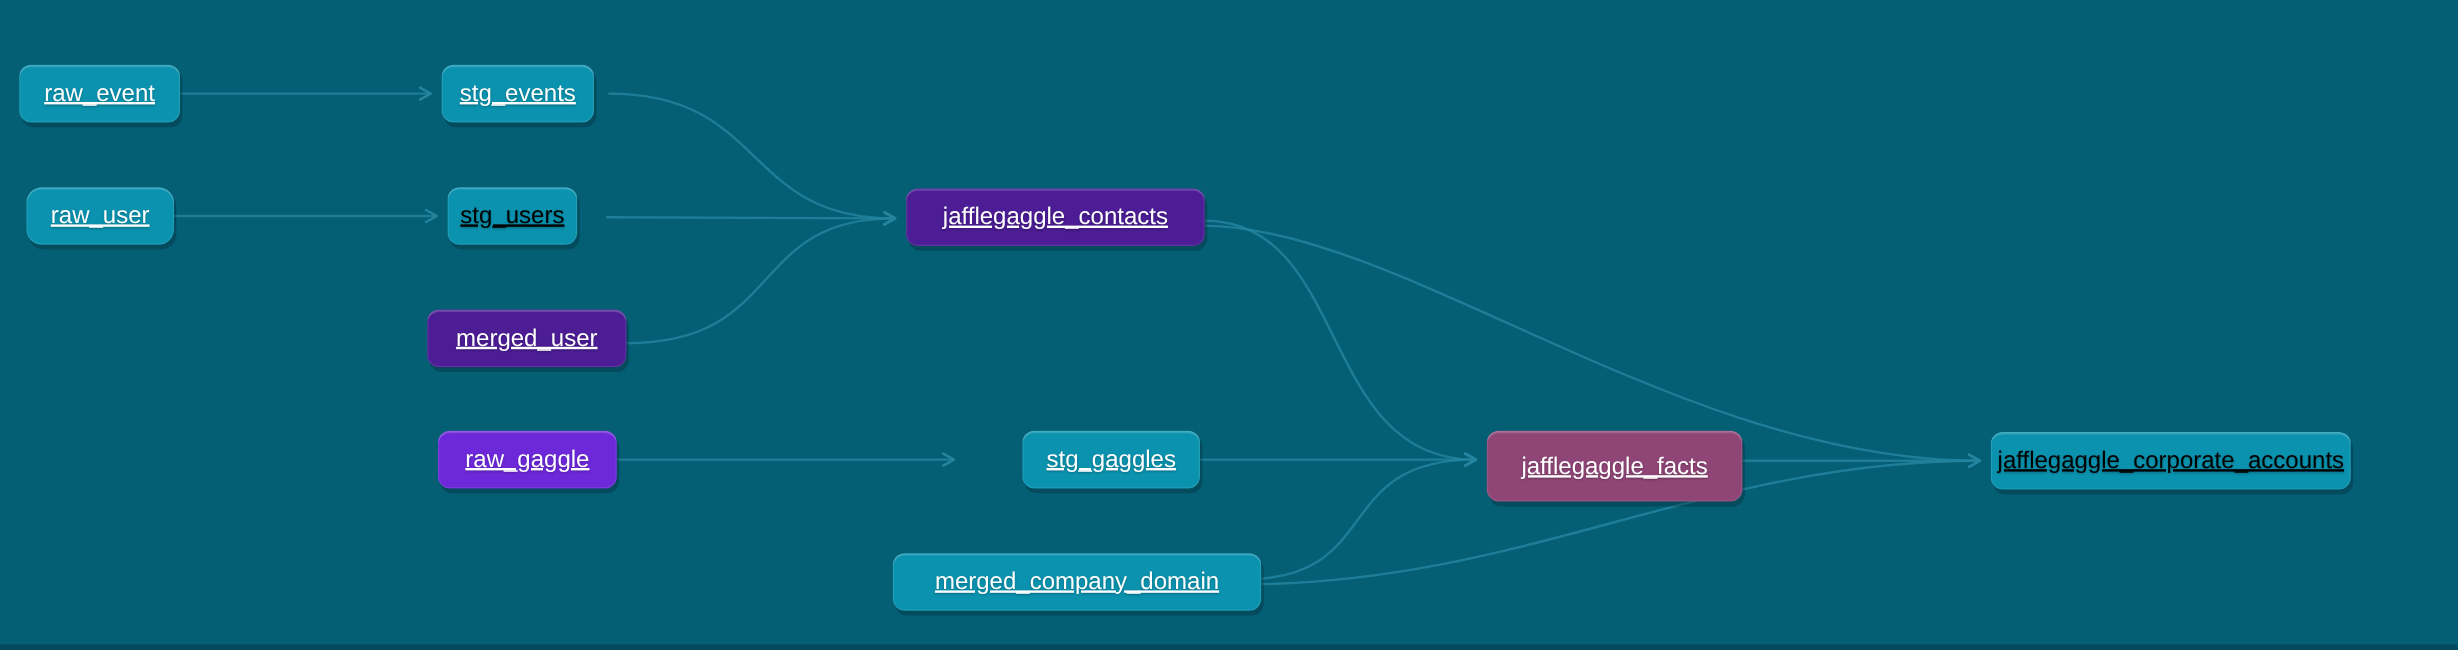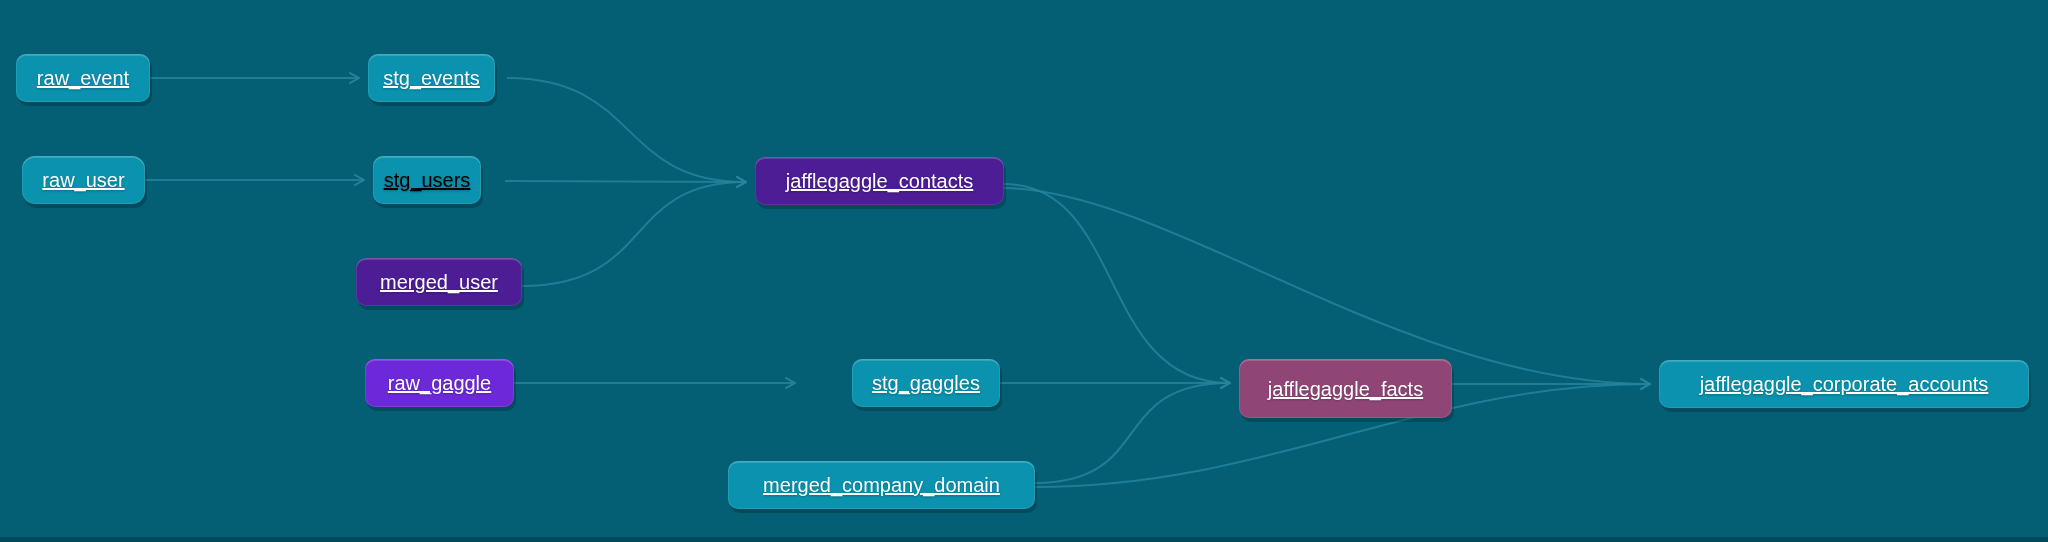--- a/index.html
+++ b/index.html
@@ -99,21 +99,21 @@
       </div>
       <div class="node" style="left: 365px; top: 359px; width: 149px; height: 48px; background: #6d28d9; color: rgb(255, 255, 255);">
         <span class="node-label">raw_gaggle</span>
       </div>
       <div class="node" style="left: 804px; top: 359px; width: 148px; height: 48px; background: rgb(10, 146, 174); color: rgb(255, 255, 255); margin-left: 48px;">
         <span class="node-label">stg_gaggles</span>
       </div>
       <div class="node" style="left: 1239px; top: 359px; width: 213px; height: 59px; background: rgb(143, 70, 119); color: rgb(255, 255, 255);">
         <span class="node-label">jafflegaggle_facts</span>
       </div>
-      <div class="node" style="left: 728px; top: 461px; width: 307px; height: 48px; background: rgb(10, 146, 174); color: rgb(255, 255, 255);">
+      <div class="node" style="left: 744px; top: 461px; width: 307px; height: 48px; background: rgb(10, 146, 174); color: rgb(255, 255, 255);">
         <span class="node-label">merged_company_domain</span>
       </div>
-      <div class="node" style="left: 1659px; top: 360px; width: 370px; height: 48px; background: rgb(10, 146, 174); color: #ffffff;">
+      <div class="node" style="left: 1659px; top: 360px; width: 300px; height: 48px; background: rgb(10, 146, 174); color: #000000;">
         <span class="node-label">jafflegaggle_corporate_accounts</span>
       </div>
     </div>
   <div id="bottom-edge"></div>
 </div>
 
 </body></html>

